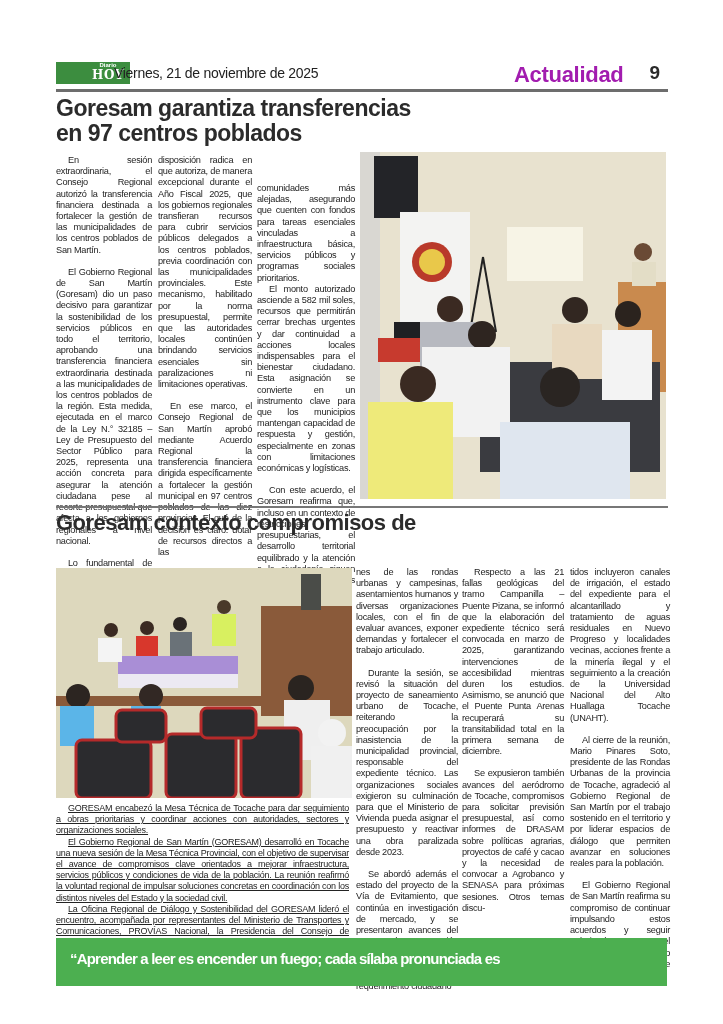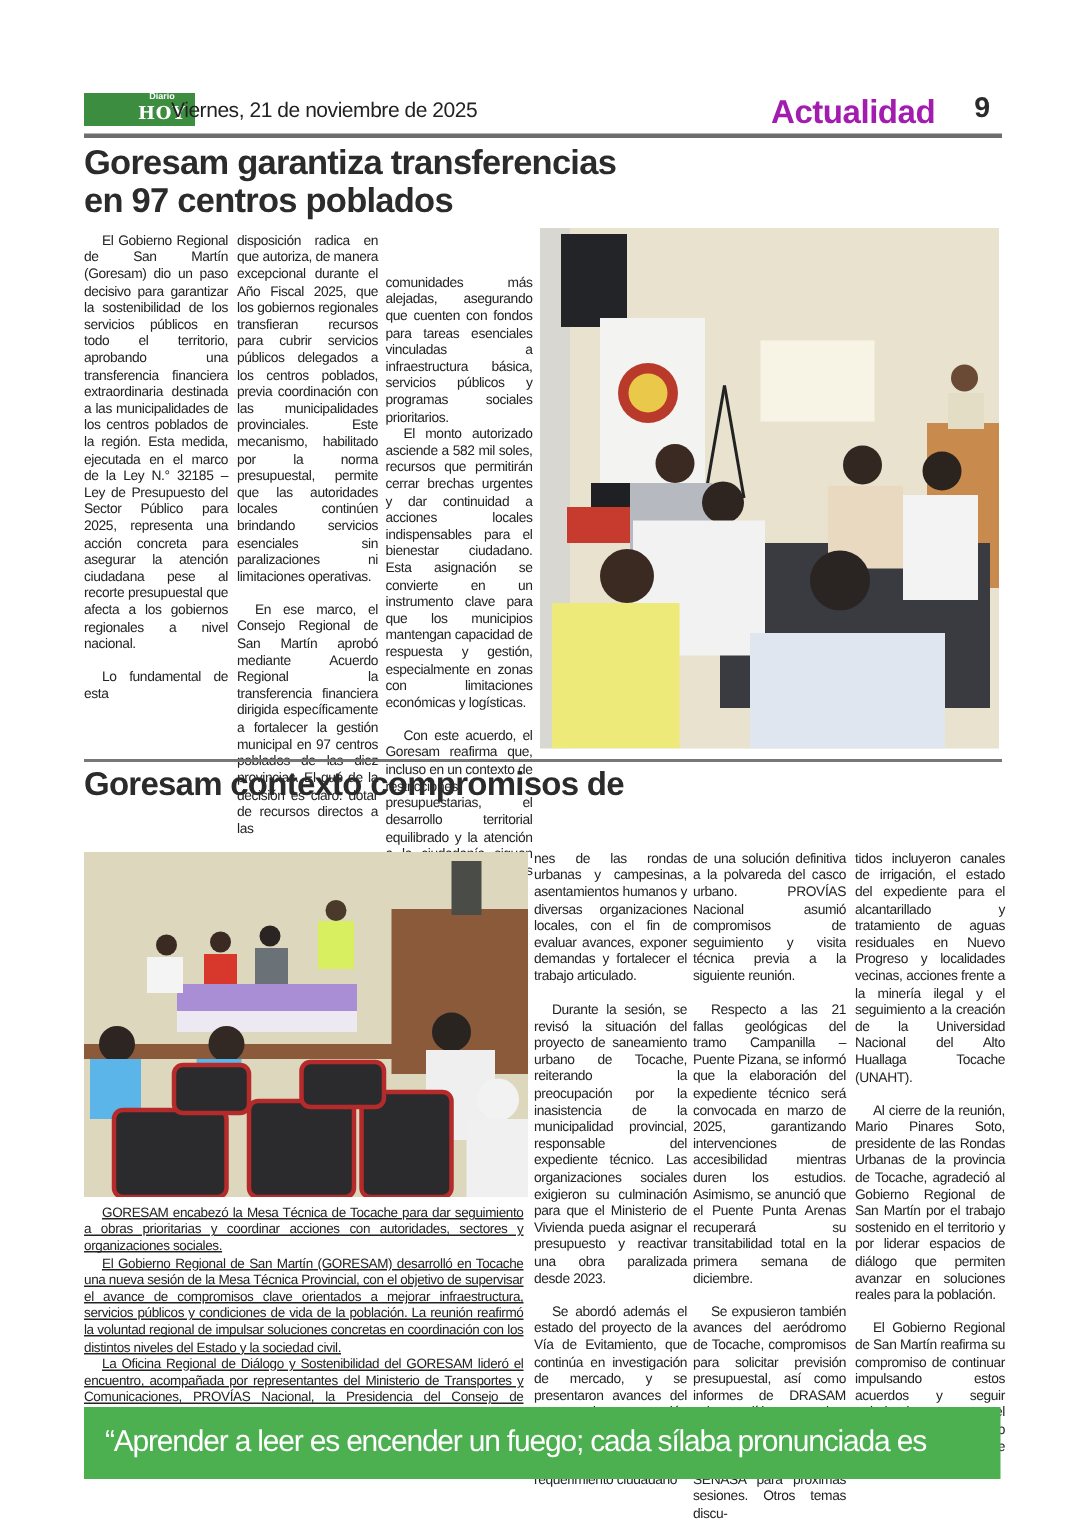--- a/index.html
+++ b/index.html
@@ -32,21 +32,21 @@
 
   .rule-mid { position: absolute; left: 56px; top: 506px; width: 612px; height: 2px; background: #777; }
 
   .a2wide { left: 56px; top: 803px; width: 293px; font-size: 9px; line-height: 11.2px; }
   .a2wide p { margin: 0; text-decoration: underline; }
   .a2c2 { left: 356px; top: 567px; width: 102px; }
   .a2c3 { left: 462px; top: 567px; width: 102px; }
   .a2c4 { left: 570px; top: 567px; width: 100px; }
 
   .quote-box { position: absolute; left: 56px; top: 938px; width: 611px; height: 48px; background: #4caf50; color: #fff; }
-  .quote-text { position: absolute; left: 14px; top: 12px; font-size: 20px; font-weight: normal; letter-spacing: -0.8px; white-space: nowrap; }
+  .quote-text { position: absolute; left: 14px; top: 12px; font-size: 15px; font-weight: bold; letter-spacing: -0.8px; white-space: nowrap; }
 </style>
 </head>
 <body>
 
 <div class="header">
   <div class="logo">
     <span class="small">Diario</span>
     <span class="big">HOY</span>
   </div>
   <div class="date">Viernes, 21 de noviembre de  2025</div>
@@ -54,20 +54,21 @@
   <div class="pagenum">9</div>
 </div>
 <div class="rule-top"></div>
 
 <div class="headline hl1">
   <div>Goresam garantiza transferencias</div>
   <div>en 97 centros poblados</div>
 </div>
 
 <div class="col a1c1">
+  <p>En sesión extraordinaria, el Consejo Regional autorizó la transferencia financiera destinada a fortalecer la gestión de las municipalidades de los centros poblados de San Martín.</p>
   <p>El Gobierno Regional de San Martín (Goresam) dio un paso decisivo para garantizar la sostenibilidad de los servicios públicos en todo el territorio, aprobando una transferencia financiera extraordinaria destinada a las municipalidades de los centros poblados de la región. Esta medida, ejecutada en el marco de la Ley N.° 32185 – Ley de Presupuesto del Sector Público para 2025, representa una acción concreta para asegurar la atención ciudadana pese al recorte presupuestal que afecta a los gobiernos regionales a nivel nacional.</p>
   <p class="tight">Lo fundamental de esta</p>
 </div>
 <div class="col a1c2">
   <p style="text-indent:0">disposición radica en que autoriza, de manera excepcional durante el Año Fiscal 2025, que los gobiernos regionales transfieran recursos para cubrir servicios públicos delegados a los centros poblados, previa coordinación con las municipalidades provinciales. Este mecanismo, habilitado por la norma presupuestal, permite que las autoridades locales continúen brindando servicios esenciales sin paralizaciones ni limitaciones operativas.</p>
   <p class="tight">En ese marco, el Consejo Regional de San Martín aprobó mediante Acuerdo Regional la transferencia financiera dirigida específicamente a fortalecer la gestión municipal en 97 centros poblados de las diez provincias. El qué de la decisión es claro: dotar de recursos directos a las</p>
 </div>
 <div class="col a1c3">
   <p style="text-indent:0; margin-bottom:0">comunidades más alejadas, asegurando que cuenten con fondos para tareas esenciales vinculadas a infraestructura básica, servicios públicos y programas sociales prioritarios.</p>
   <p>El monto autorizado asciende a 582 mil soles, recursos que permitirán cerrar brechas urgentes y dar continuidad a acciones locales indispensables para el bienestar ciudadano. Esta asignación se convierte en un instrumento clave para que los municipios mantengan capacidad de respuesta y gestión, especialmente en zonas con limitaciones económicas y logísticas.</p>
@@ -149,21 +150,20 @@
   <p style="text-indent:12px">El Gobierno Regional de San Martín (GORESAM) desarrolló en Tocache una nueva sesión de la Mesa Técnica Provincial, con el objetivo de supervisar el avance de compromisos clave orientados a mejorar infraestructura, servicios públicos y condiciones de vida de la población. La reunión reafirmó la voluntad regional de impulsar soluciones concretas en coordinación con los distintos niveles del Estado y la sociedad civil.</p>
   <p style="text-indent:12px">La Oficina Regional de Diálogo y Sostenibilidad del GORESAM lideró el encuentro, acompañada por representantes del Ministerio de Transportes y Comunicaciones, PROVÍAS Nacional, la Presidencia del Consejo de Ministros, la Dirección Regional de Transportes, DRASAM y la Gerencia Territorial Alto Huallaga. También participaron delegacio-</p>
 </div>
 
 <div class="col a2c2">
   <p style="text-indent:0">nes de las rondas urbanas y campesinas, asentamientos humanos y diversas organizaciones locales, con el fin de evaluar avances, exponer demandas y fortalecer el trabajo articulado.</p>
   <p>Durante la sesión, se revisó la situación del proyecto de saneamiento urbano de Tocache, reiterando la preocupación por la inasistencia de la municipalidad provincial, responsable del expediente técnico. Las organizaciones sociales exigieron su culminación para que el Ministerio de Vivienda pueda asignar el presupuesto y reactivar una obra paralizada desde 2023.</p>
   <p class="tight">Se abordó además el estado del proyecto de la Vía de Evitamiento, que continúa en investigación de mercado, y se presentaron avances del contrato de conservación por niveles de la carretera Fernando Belaúnde Terry, destacándose el requerimiento ciudadano</p>
 </div>
 <div class="col a2c3">
-  <p style="text-indent:0">de una solución definitiva a la polvareda del casco urbano. PROVÍAS Nacional asumió compromisos de seguimiento y visita técnica previa a la siguiente reunión.</p>
   <p>Respecto a las 21 fallas geológicas del tramo Campanilla – Puente Pizana, se informó que la elaboración del expediente técnico será convocada en marzo de 2025, garantizando intervenciones de accesibilidad mientras duren los estudios. Asimismo, se anunció que el Puente Punta Arenas recuperará su transitabilidad total en la primera semana de diciembre.</p>
   <p class="tight">Se expusieron también avances del aeródromo de Tocache, compromisos para solicitar previsión presupuestal, así como informes de DRASAM sobre políticas agrarias, proyectos de café y cacao y la necesidad de convocar a Agrobanco y SENASA para próximas sesiones. Otros temas discu-</p>
 </div>
 <div class="col a2c4">
   <p style="text-indent:0">tidos incluyeron canales de irrigación, el estado del expediente para el alcantarillado y tratamiento de aguas residuales en Nuevo Progreso y localidades vecinas, acciones frente a la minería ilegal y el seguimiento a la creación de la Universidad Nacional del Alto Huallaga Tocache (UNAHT).</p>
   <p>Al cierre de la reunión, Mario Pinares Soto, presidente de las Rondas Urbanas de la provincia de Tocache, agradeció al Gobierno Regional de San Martín por el trabajo sostenido en el territorio y por liderar espacios de diálogo que permiten avanzar en soluciones reales para la población.</p>
   <p class="tight">El Gobierno Regional de San Martín reafirma su compromiso de continuar impulsando estos acuerdos y seguir trabajando por el bienestar y desarrollo integral de la provincia de Tocache.</p>
 </div>
 
 <div class="quote-box">

